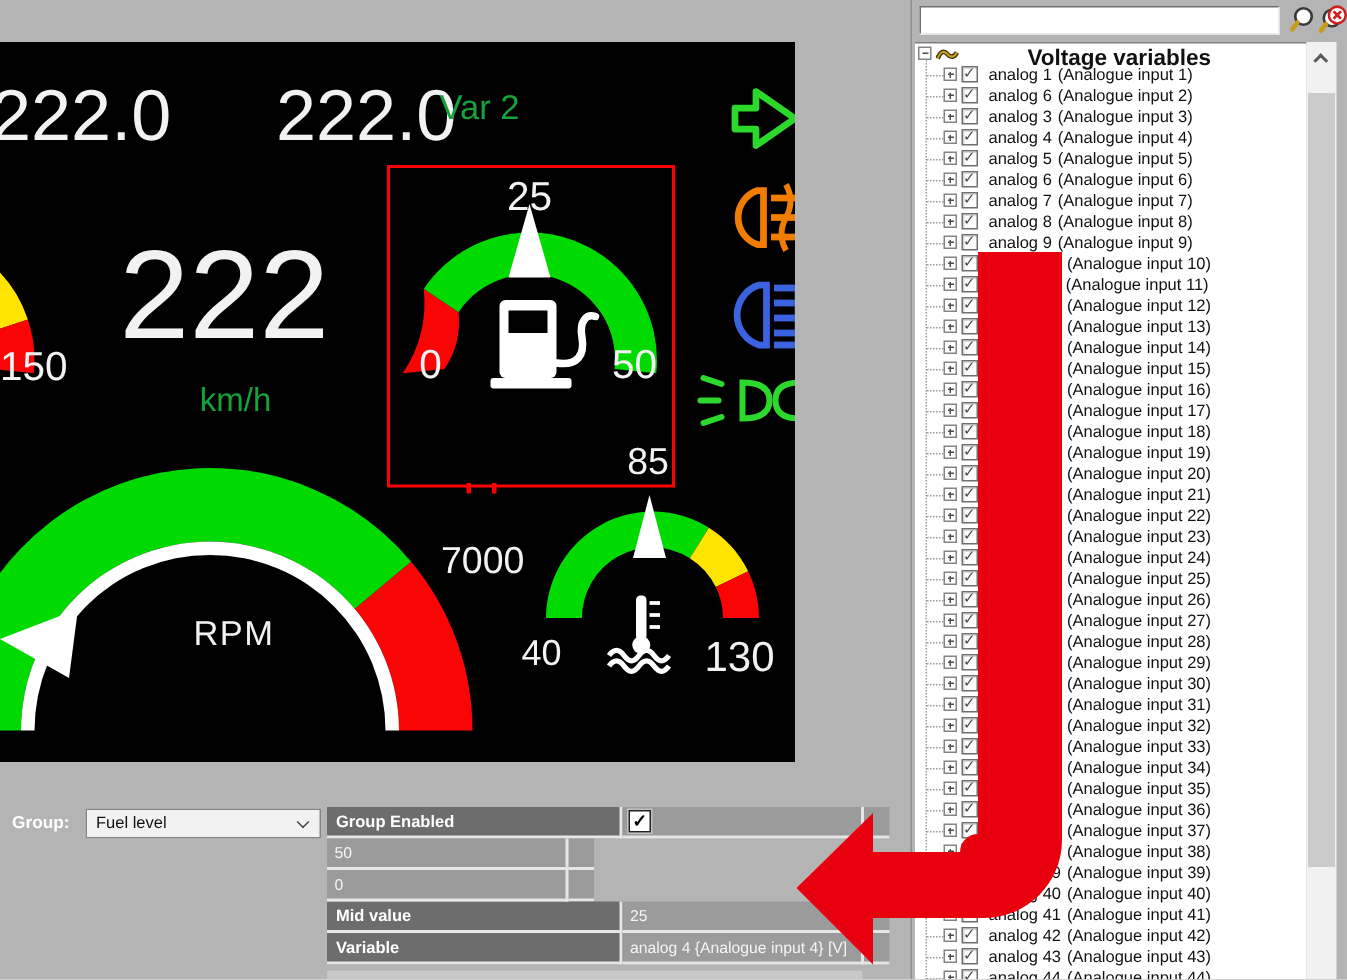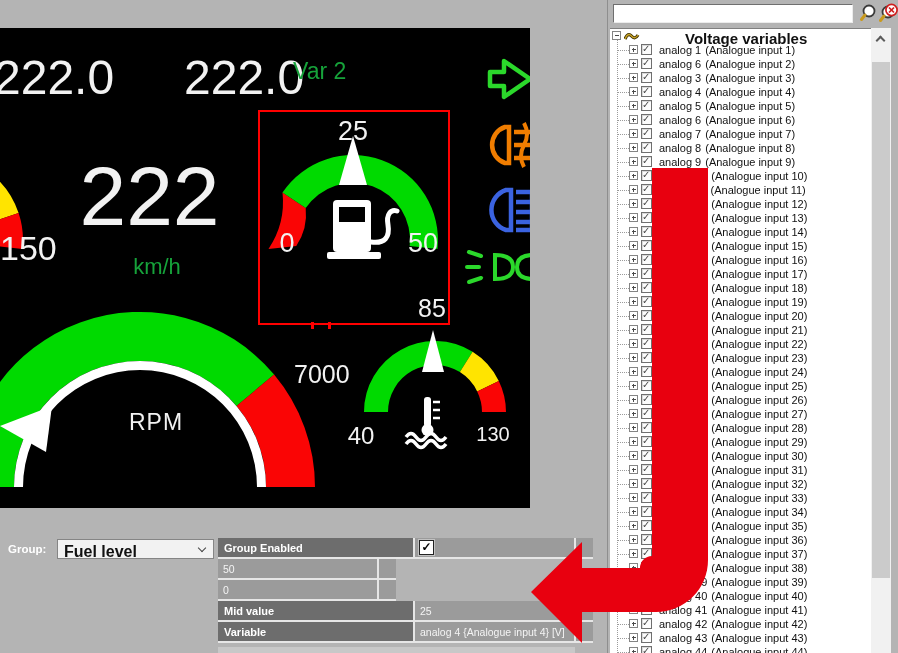--- a/index.html
+++ b/index.html
@@ -51,21 +51,21 @@
   .tname { margin-right:4px; }
   .sbar { position:absolute; left:263px; top:28px; width:20px; height:625px; background:#f1f1f1; }
   .sbar .chev { position:absolute; left:6px; top:9px; width:7px; height:7px;
                 border:solid #5a5a5a; border-width:2px 2px 0 0; transform:rotate(-45deg); }
   .sbar .thumb { position:absolute; left:1px; top:34px; width:18px; height:516px; background:#cbcbcb; }
 
   
   .group-label { position:absolute; left:8px; top:543px; color:#fff; font-size:11.5px; font-weight:bold;text-align:center; }
   .dropdown { position:absolute; left:57px; top:539px; width:157px; height:20px;
               background:#f2f2f2; border:1px solid #858585; cursor:pointer; }
-  .dropdown .val { position:absolute; left:6px; top:3px; font-size:16px; color:#111;font-weight:bold; }
+  .dropdown .val { position:absolute; left:6px; top:3px; font-size:11px; color:#111; }
   .dropdown .chev { position:absolute; right:8px; top:5px; width:6px; height:6px;
                     border:solid #444; border-width:1.5px 1.5px 0 0; transform:rotate(135deg); }
   .ptable { position:absolute; left:218px; top:538px; width:375px; }
   .prow { display:flex; height:21px; }
   .pl { width:197px; background:#6d6d6d; border-right:2px solid #e6e6e6; border-bottom:2px solid #e6e6e6;
         color:#fff; font-weight:bold; font-size:11px; padding:4px 0 0 6px; }
   .pv { width:161px; background:#9b9b9b; border-right:2px solid #e6e6e6; border-bottom:2px solid #e6e6e6;
         color:#f4f4f4; font-size:10.5px; padding:4px 0 0 5px; position:relative; }
   .pf { width:17px; background:#9b9b9b; border-bottom:2px solid #e6e6e6; }
   .pcheck { position:absolute; left:4px; top:2px; width:15px; height:15px; background:#fff;
@@ -153,27 +153,27 @@
         <line x1="70" y1="17" x2="82" y2="17"></line>
         <line x1="68" y1="28" x2="80" y2="32"></line>
       </g>
     </svg>
 
     <div class="dtext readout" style="left:-6px; top:26px;">222.0</div>
     <div class="dtext readout" style="left:184px; top:26px;">222.0</div>
     <div class="dtext green" style="left:293px; top:32px; font-size:23px;">Var 2</div>
     <div class="dtext ctr" style="left:72px; top:126px; width:155px; font-size:84px;">222</div>
     <div class="dtext ctr green" style="left:102px; top:228px; width:110px; font-size:22px;">km/h</div>
-    <div class="dtext" style="left:0px; top:203px; font-size:34px;">150</div>
+    <div class="dtext" style="left:0px; top:203px; font-size:27px;">150</div>
     <div class="dtext ctr" style="left:275px; top:202px; width:24px; font-size:27px;">0</div>
     <div class="dtext ctr" style="left:334px; top:90px; width:38px; font-size:27px;">25</div>
     <div class="dtext ctr" style="left:404px; top:202px; width:38px; font-size:27px;">50</div>
     <div class="dtext ctr" style="left:414px; top:268px; width:36px; font-size:25px;">85</div>
     <div class="dtext ctr" style="left:344px; top:396px; width:34px; font-size:24px;">40</div>
-    <div class="dtext ctr" style="left:469px; top:396px; width:48px; font-size:20px;">130</div>
+    <div class="dtext ctr" style="left:469px; top:396px; width:48px; font-size:28px;">130</div>
     <div class="dtext" style="left:294px; top:334px; font-size:25px;">7000</div>
     <div class="dtext ctr" style="left:118px; top:383px; width:76px; font-size:23px; letter-spacing:1px;">RPM</div>
 
     <div class="sel-rect"></div>
     <div class="sel-tick" style="left:311px;"></div>
     <div class="sel-tick" style="left:328px;"></div>
   </div>
 
   <div class="rpanel">
     <input class="search-input" type="text" value="" style="">

